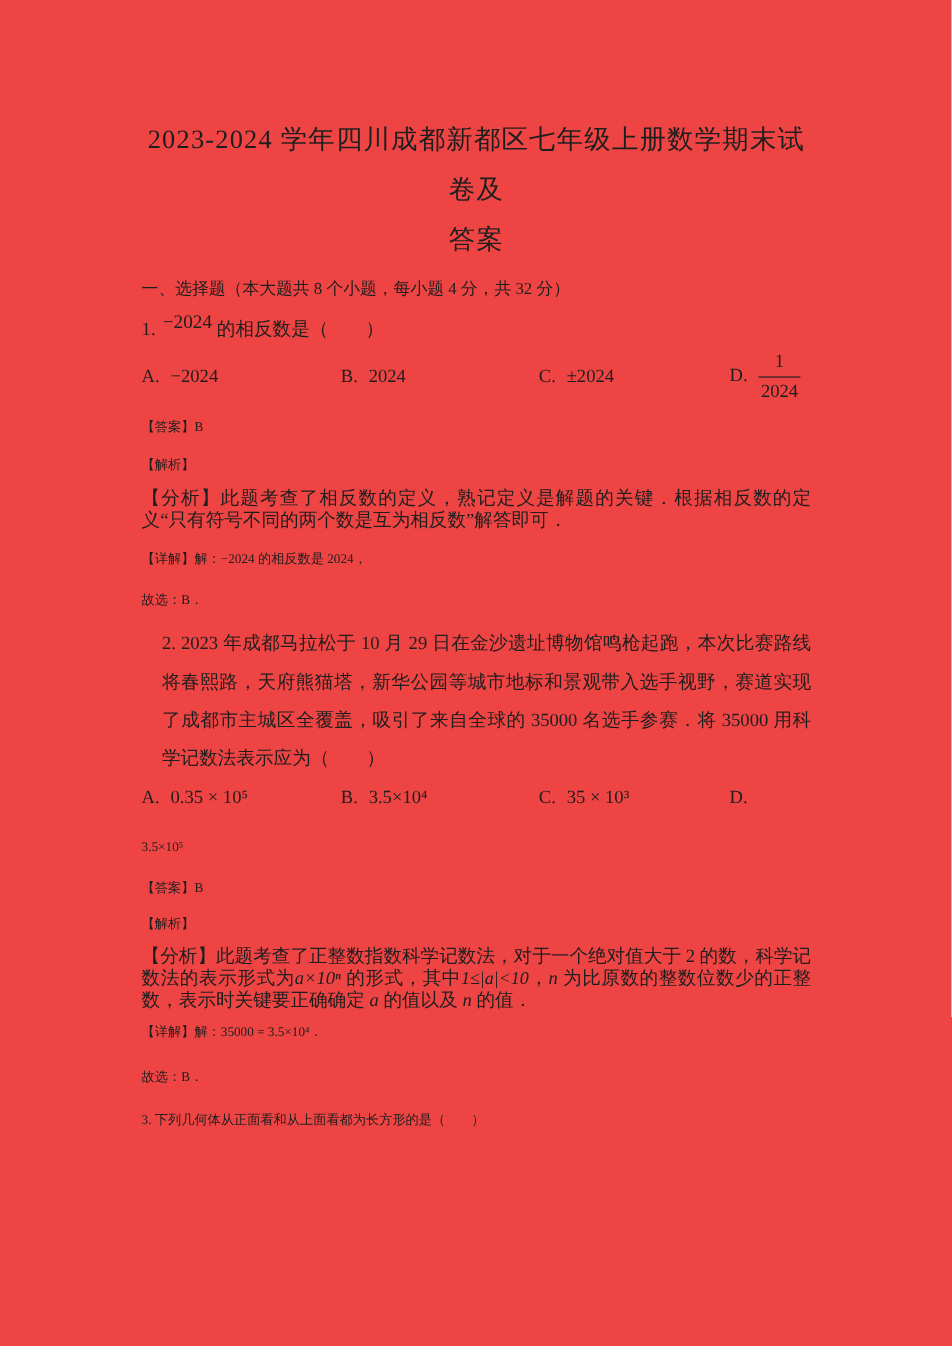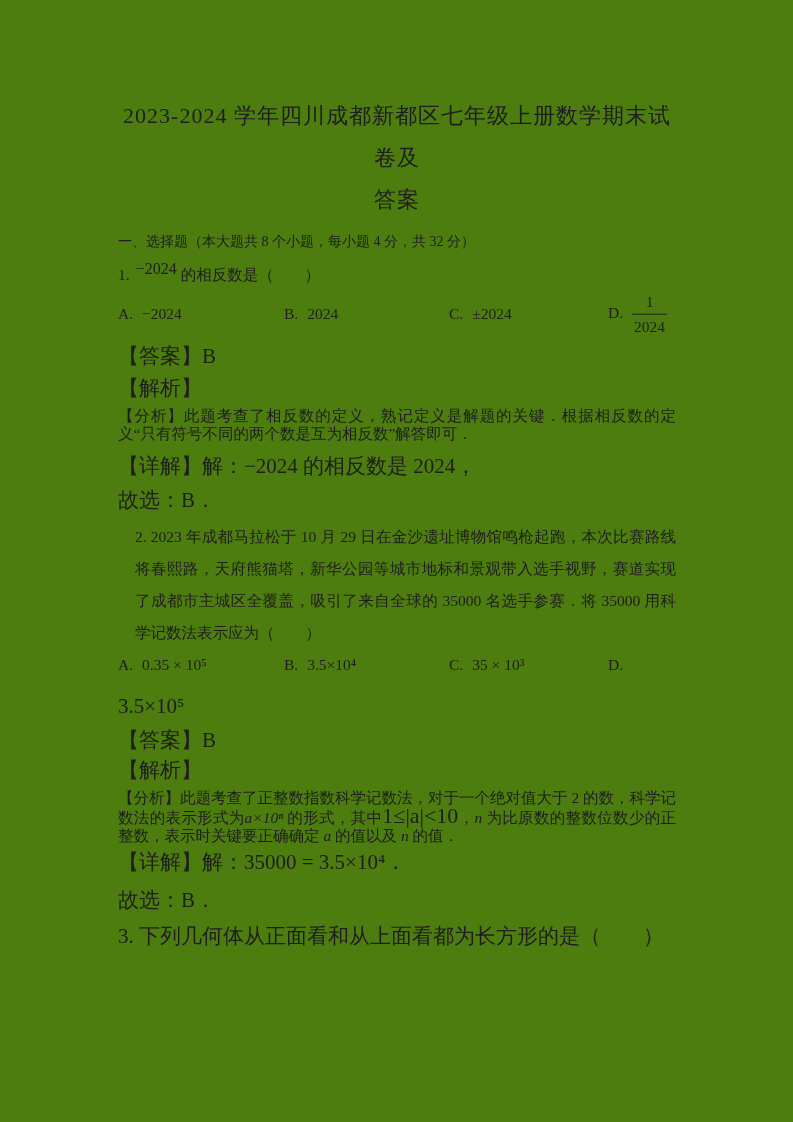--- a/index.html
+++ b/index.html
@@ -1,38 +1,38 @@
 <!DOCTYPE html>
 <html><head>
 <meta charset="utf-8">
 <style>
   html,body{margin:0;padding:0;background:#ffffff;}
   .page{
-    position:relative;width:793px;height:1122px;background:#4d7c0f;overflow:hidden;
+    position:relative;width:793px;height:1122px;background:#ef4444;overflow:hidden;
     font-family:"Liberation Serif","DejaVu Serif",serif;color:#1e1e1e;
   }
   .content{position:absolute;left:118px;top:95px;width:558px;}
   .title{text-align:center;font-size:22px;line-height:42px;letter-spacing:1px;}
   .heading{margin-top:8px;font-size:14px;line-height:26px;}
-  .line{font-size:21px;line-height:26px;}
+  .line{font-size:11px;line-height:26px;}
   .para{font-size:15.5px;line-height:18px;text-align:justify;}
   .para2{font-size:15.5px;line-height:32px;text-align:justify;margin-left:17px;}
   .stem{margin-top:6px;font-size:15.5px;height:28px;line-height:28px;}
   .raised{display:inline-block;position:relative;top:-6px;font-size:16px;margin:0 4px 0 6px;}
   .optrow{position:relative;}
   .optrow1{height:50px;}
   .optrow2{margin-top:2px;height:28px;}
   .opt{position:absolute;top:50%;transform:translateY(-50%);font-size:15.5px;white-space:nowrap;}
   .opt .lab{margin-right:9px;}
   .pos-a{left:0}.pos-b{left:166px}.pos-c{left:331px}.pos-d{left:490px}
   .frac{display:inline-block;vertical-align:middle;text-align:center;font-size:15.5px;line-height:1.15;}
   .frac .fnum{display:block;padding:0 10px 3px;border-bottom:1.4px solid #222;}
   .frac .fden{display:block;padding:3px 2px 0;}
   .mi{font-style:italic;}
-  .mbig{font-size:22px;}
+  .mbig{font-style:italic;font-size:15px;}
   .mt2{margin-top:10px}.mt4{margin-top:4px}.mt6{margin-top:6px}.mt8{margin-top:8px}
   .mt10{margin-top:10px}.mt12{margin-top:12px}.mt14{margin-top:14px}
 </style>
 </head>
 <body>
 
 <div class="page">
   <div class="content">
 
     <div class="title">

